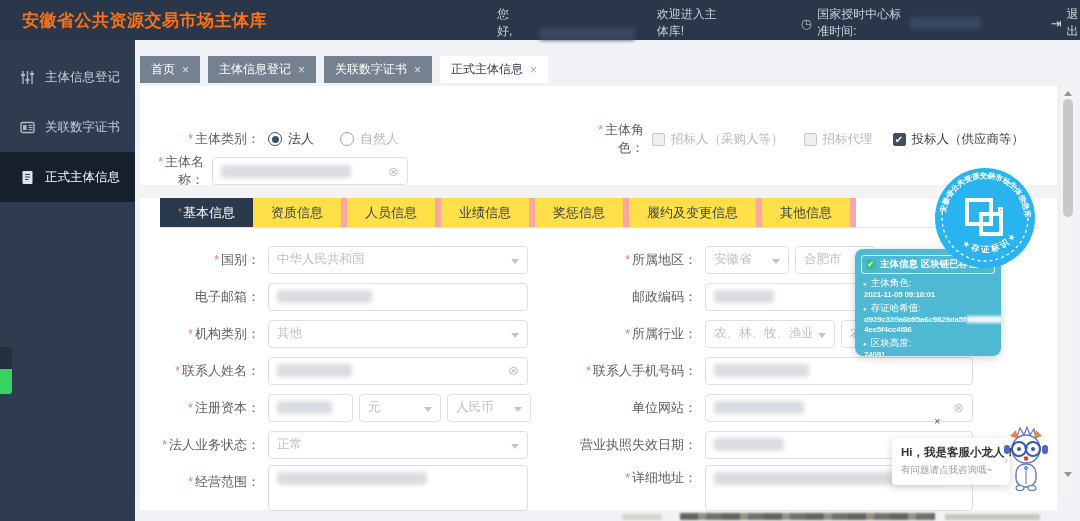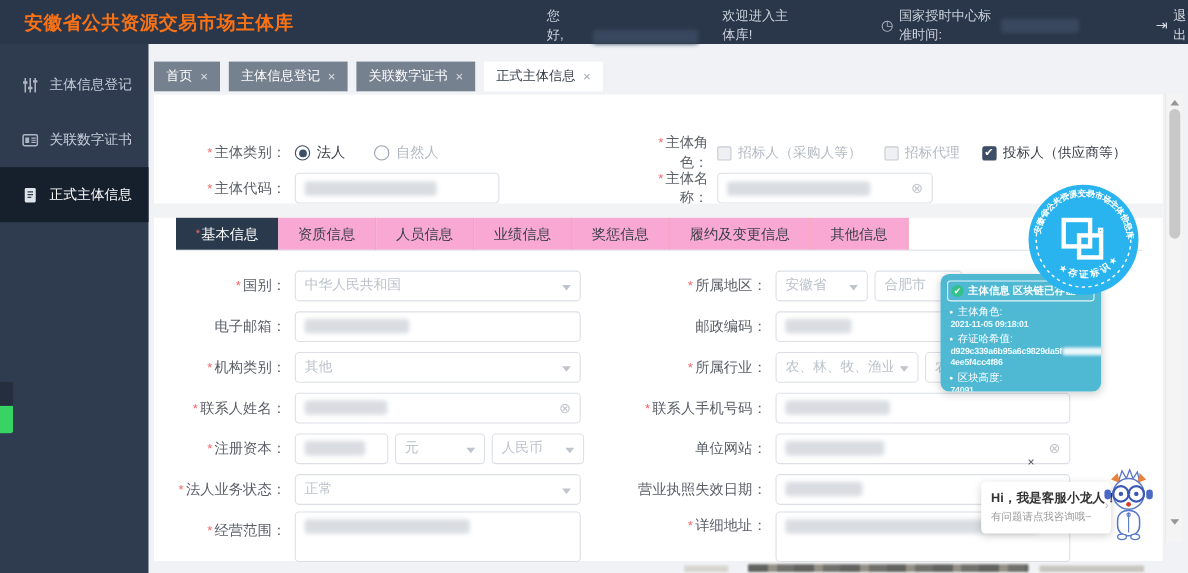--- a/index.html
+++ b/index.html
@@ -57,21 +57,21 @@
   .input,.select{height:28px;border:1px solid #dcdfe6;border-radius:4px;background:#fff;display:flex;align-items:center;padding:0 8px;position:relative}
   .select{padding-right:22px}
   .select .ph{color:#bcc2cb;font-size:12.5px;white-space:nowrap;overflow:hidden}
   .caret{position:absolute;right:8px;top:12px;width:0;height:0;border-left:4px solid transparent;border-right:4px solid transparent;border-top:5px solid #c0c4cc}
   .clear{margin-left:auto;color:#c0c4cc;font-size:13px}
   .txtarea{height:46px;border:1px solid #dcdfe6;border-radius:4px;background:#fff;padding:6px 8px}
 
   .band{position:absolute;left:0;top:99px;width:100%;height:13px;background:#f2f3f5}
 
   .subtabs{position:absolute;left:20px;top:112px;right:18px;display:flex;border-bottom:1px solid #dfe3e8;height:30px}
-  .stab{display:flex;align-items:center;padding:0 18px;font-size:13px;color:#3a3f47;border-right:1px solid #fca5a5;cursor:pointer;background:#f9a8d4}
+  .stab{display:flex;align-items:center;padding:0 18px;font-size:13px;color:#3a3f47;border-right:6px solid #fca5a5;cursor:pointer;background:#fde047}
   .stab.active{background:#2b394c;color:#fff;border-right:none}
   .stab .req{font-size:10px;margin-right:1px}
 
   .col-l{position:absolute;left:0;top:155px;width:440px}
   .col-r{position:absolute;left:440px;top:155px;width:470px}
   .frow{display:flex;align-items:center;height:37px}
   .frow.ta{height:50px;align-items:flex-start;padding-top:2px}
   .fl{flex:0 0 auto}
   .f265{width:260px}
   .f268{width:268px}
@@ -205,26 +205,20 @@
         <span>招标代理</span>
       </span>
       <span class="copt on">
         <span class="cb checked">✔</span>
         <span>投标人（供应商等）</span>
       </span>
     </div>
   </div>
 
   <div class="trow" style="top:70px">
-    <div class="tleft">
-      <span class="flabel w128"><span class="req">*</span><span>主体代码：</span></span>
-      <div class="input" style="width:186px">
-        <span class="redact" style="width:120px"></span>
-      </div>
-    </div>
     <div class="tright">
       <span class="flabel w72"><span class="req">*</span><span>主体名称：</span></span>
       <div class="input" style="width:196px">
         <span class="redact" style="width:130px"></span>
         <span class="clear">⊗</span>
       </div>
     </div>
   </div>
 
   <div class="band"></div>

